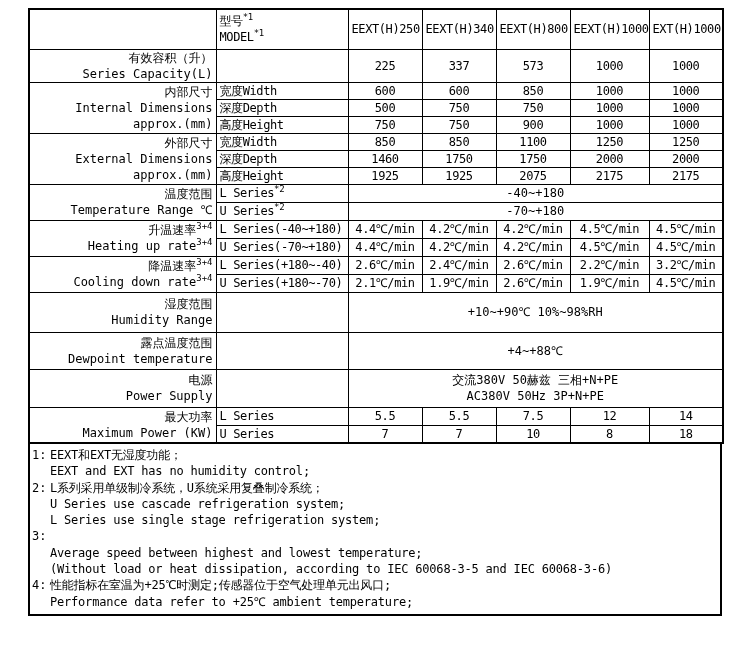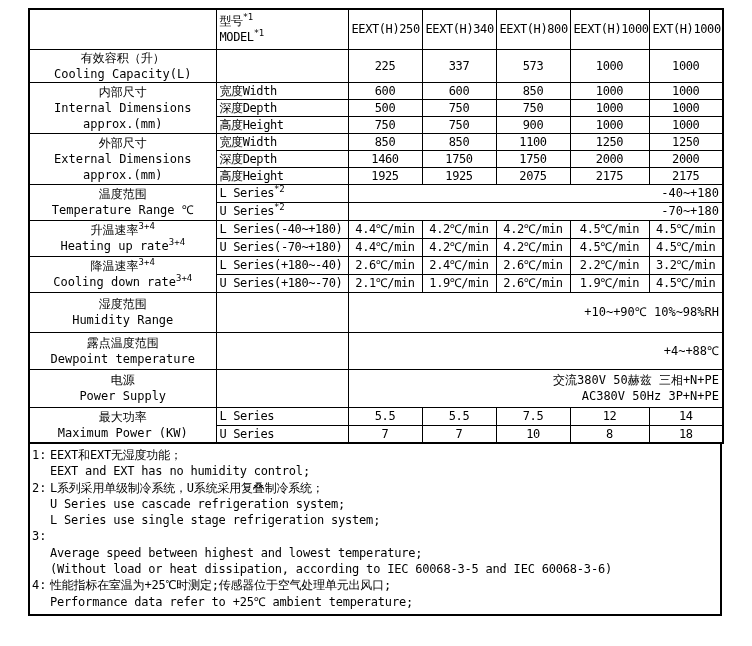--- a/index.html
+++ b/index.html
@@ -21,24 +21,24 @@
   }
   table.spec td {
     border: 1px solid #000;
     font-size: 12px;
     padding: 0 3px;
     overflow: hidden;
     white-space: nowrap;
     vertical-align: middle;
     line-height: 16px;
   }
-  td.lbl { text-align: center; padding-left: 4px; }
+  td.lbl { text-align: right; padding-left: 4px; }
   td.sub { text-align: left; padding-left: 4px; letter-spacing: -0.4px; }
   td.val { text-align: center; padding: 0 1px; letter-spacing: -0.4px; }
-  td.span-val { text-align: right; }
+  td.span-val { text-align: center; }
   sup { font-size: 9px; line-height: 0; }
 
   tr.rh-head td { height: 40px; }
   tr.rh-cap td  { height: 33px; }
   tr.rh-dim td  { height: 17px; }
   tr.rh-t td    { height: 18px; }
   tr.rh-hum td  { height: 40px; }
   tr.rh-dew td  { height: 37px; }
   tr.rh-pow td  { height: 38px; }
   tr.rh-mp td   { height: 18px; }
@@ -78,21 +78,21 @@
       <td class="val">EEXT(H)250</td>
       <td class="val">EEXT(H)340</td>
       <td class="val">EEXT(H)800</td>
       <td class="val">EEXT(H)1000</td>
       <td class="val">EXT(H)1000</td>
     </tr>
 
     <tr class="rh-cap">
       <td class="lbl">
         <div>有效容积（升）</div>
-        <div>Cooling Capacity(L)</div>
+        <div>Series Capacity(L)</div>
       </td>
       <td class="sub"></td>
       <td class="val">225</td>
       <td class="val">337</td>
       <td class="val">573</td>
       <td class="val">1000</td>
       <td class="val">1000</td>
     </tr>
 
     <tr class="rh-dim">

